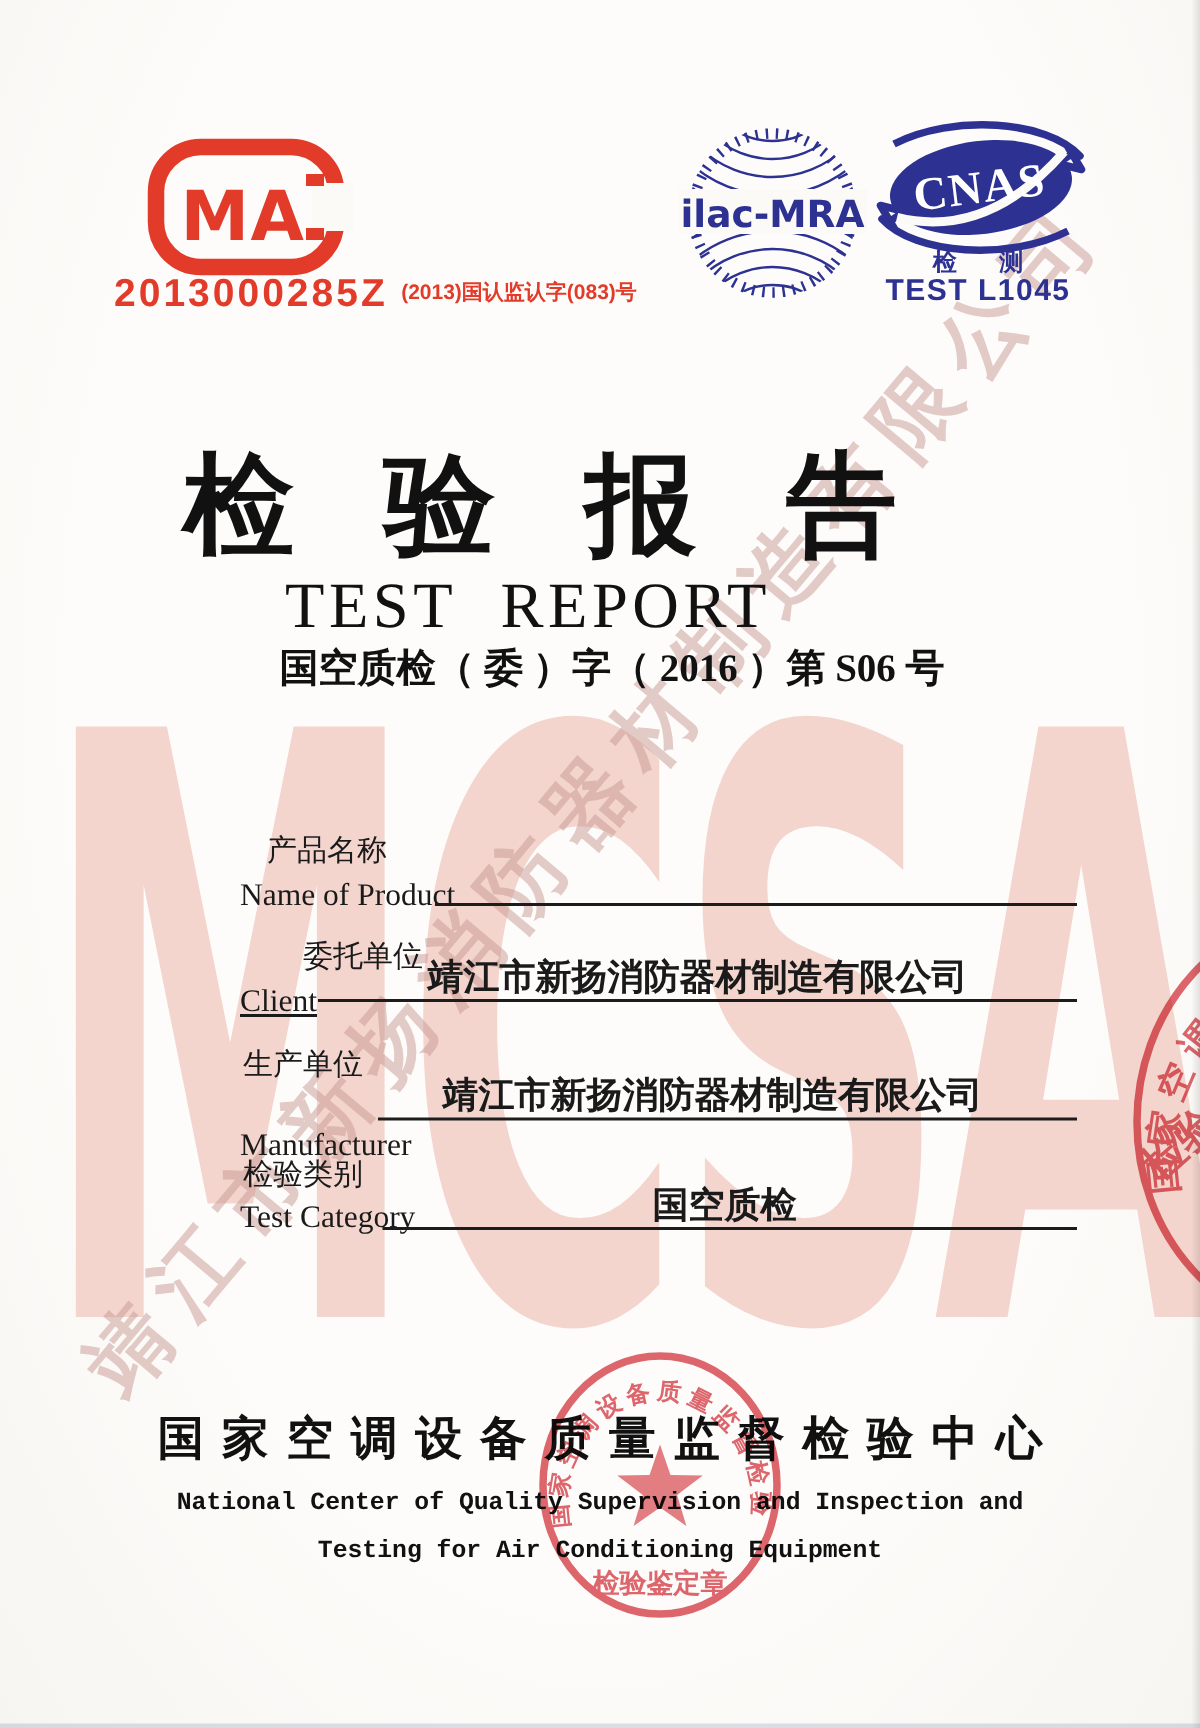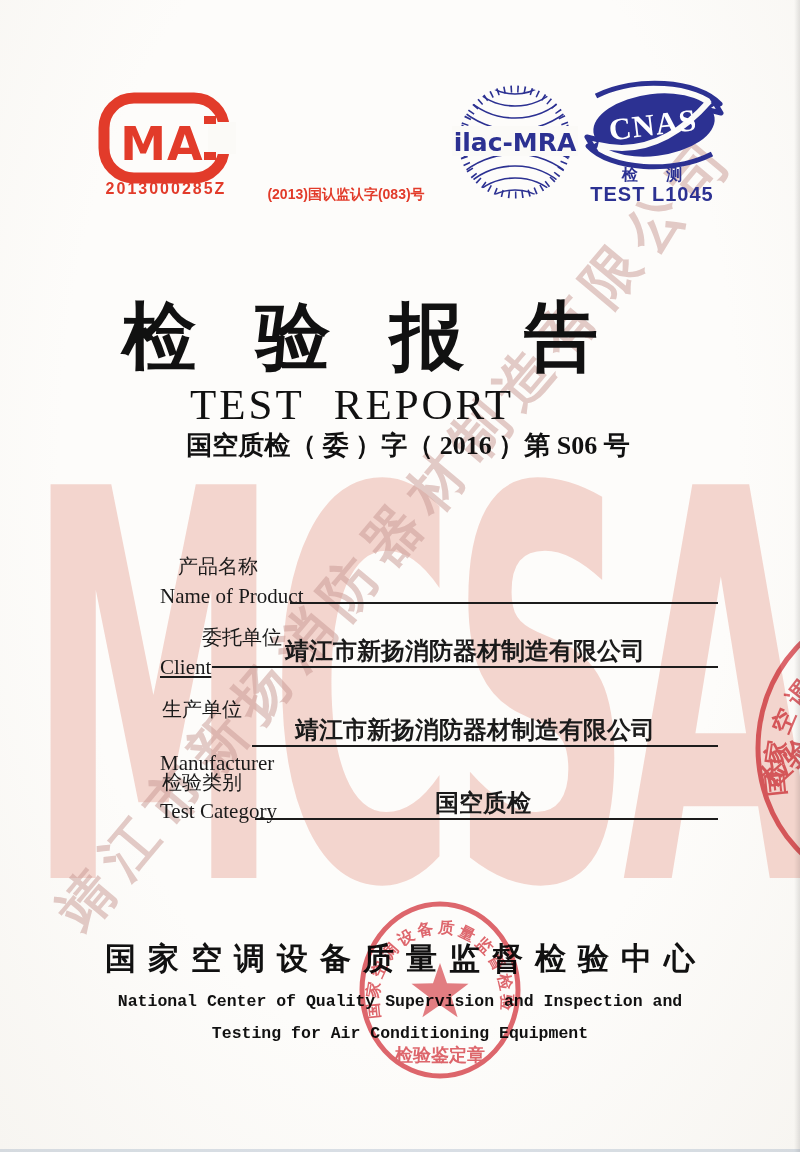--- a/index.html
+++ b/index.html
@@ -27,21 +27,21 @@
     white-space:nowrap;
     font-size:56px;font-weight:bold;letter-spacing:12px;
     color:rgba(200,152,146,0.50);
   }
 
   
   .logo{position:absolute;z-index:2;}
   .cap{text-align:center;font-family:"Liberation Sans","DejaVu Sans",sans-serif;font-weight:bold;}
   .cap.red{color:#e23b2a;}
   .cap.blue{color:#2c3192;}
-  .cma-cap{position:absolute;left:92px;top:180px;width:148px;font-size:16px;letter-spacing:2px;}
+  .cma-cap{position:absolute;left:76px;top:180px;width:148px;font-size:26px;letter-spacing:2px;}
   .al-cap{position:absolute;left:266px;top:186px;width:160px;font-size:14px;}
   .cnas-sub{position:absolute;left:588px;top:165px;width:128px;font-size:16px;letter-spacing:12px;text-indent:12px;}
   .cnas-cap{position:absolute;left:578px;top:183px;width:148px;font-size:20px;letter-spacing:1px;}
 
   
   .title-zh{
     position:absolute;left:0;top:288px;width:720px;z-index:2;
     text-align:center;font-size:74px;font-weight:900;
     letter-spacing:60px;text-indent:60px;
     font-family:"Liberation Sans","DejaVu Sans",sans-serif;color:#111;

